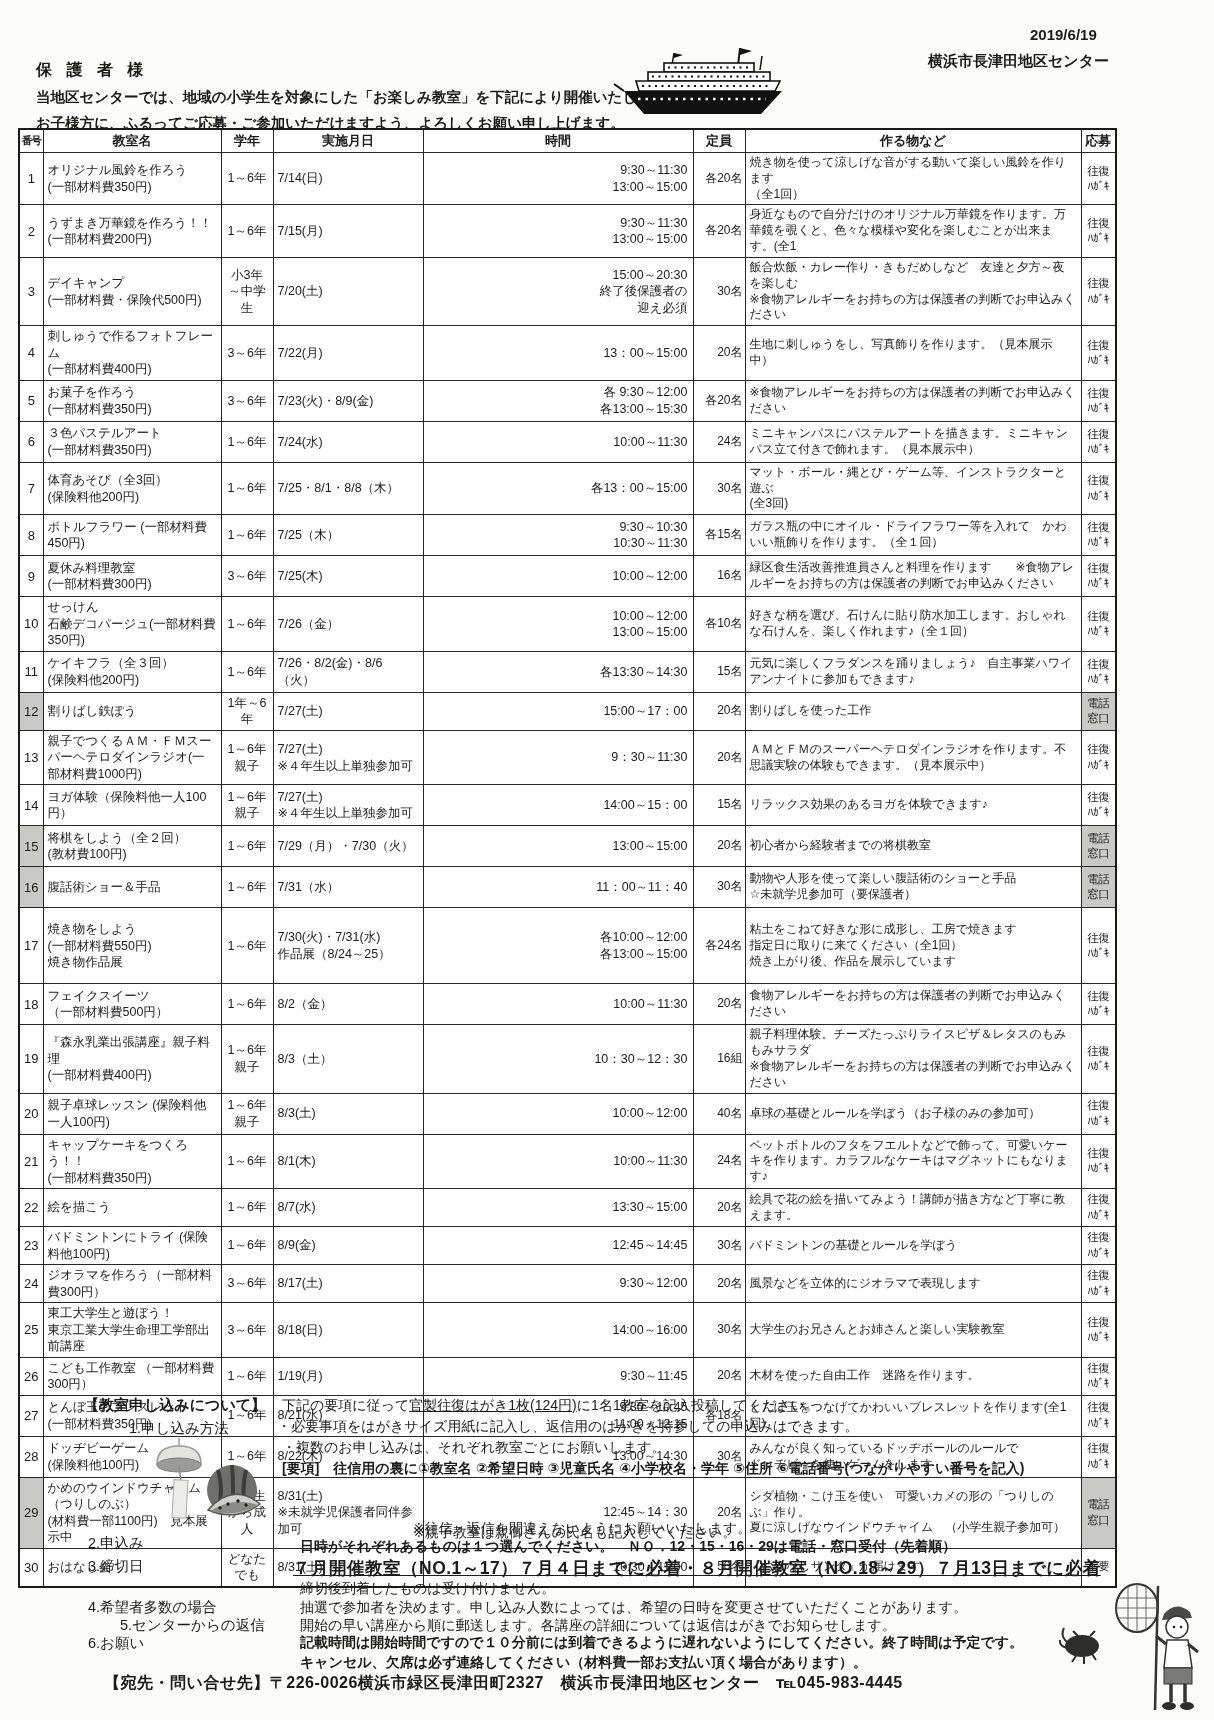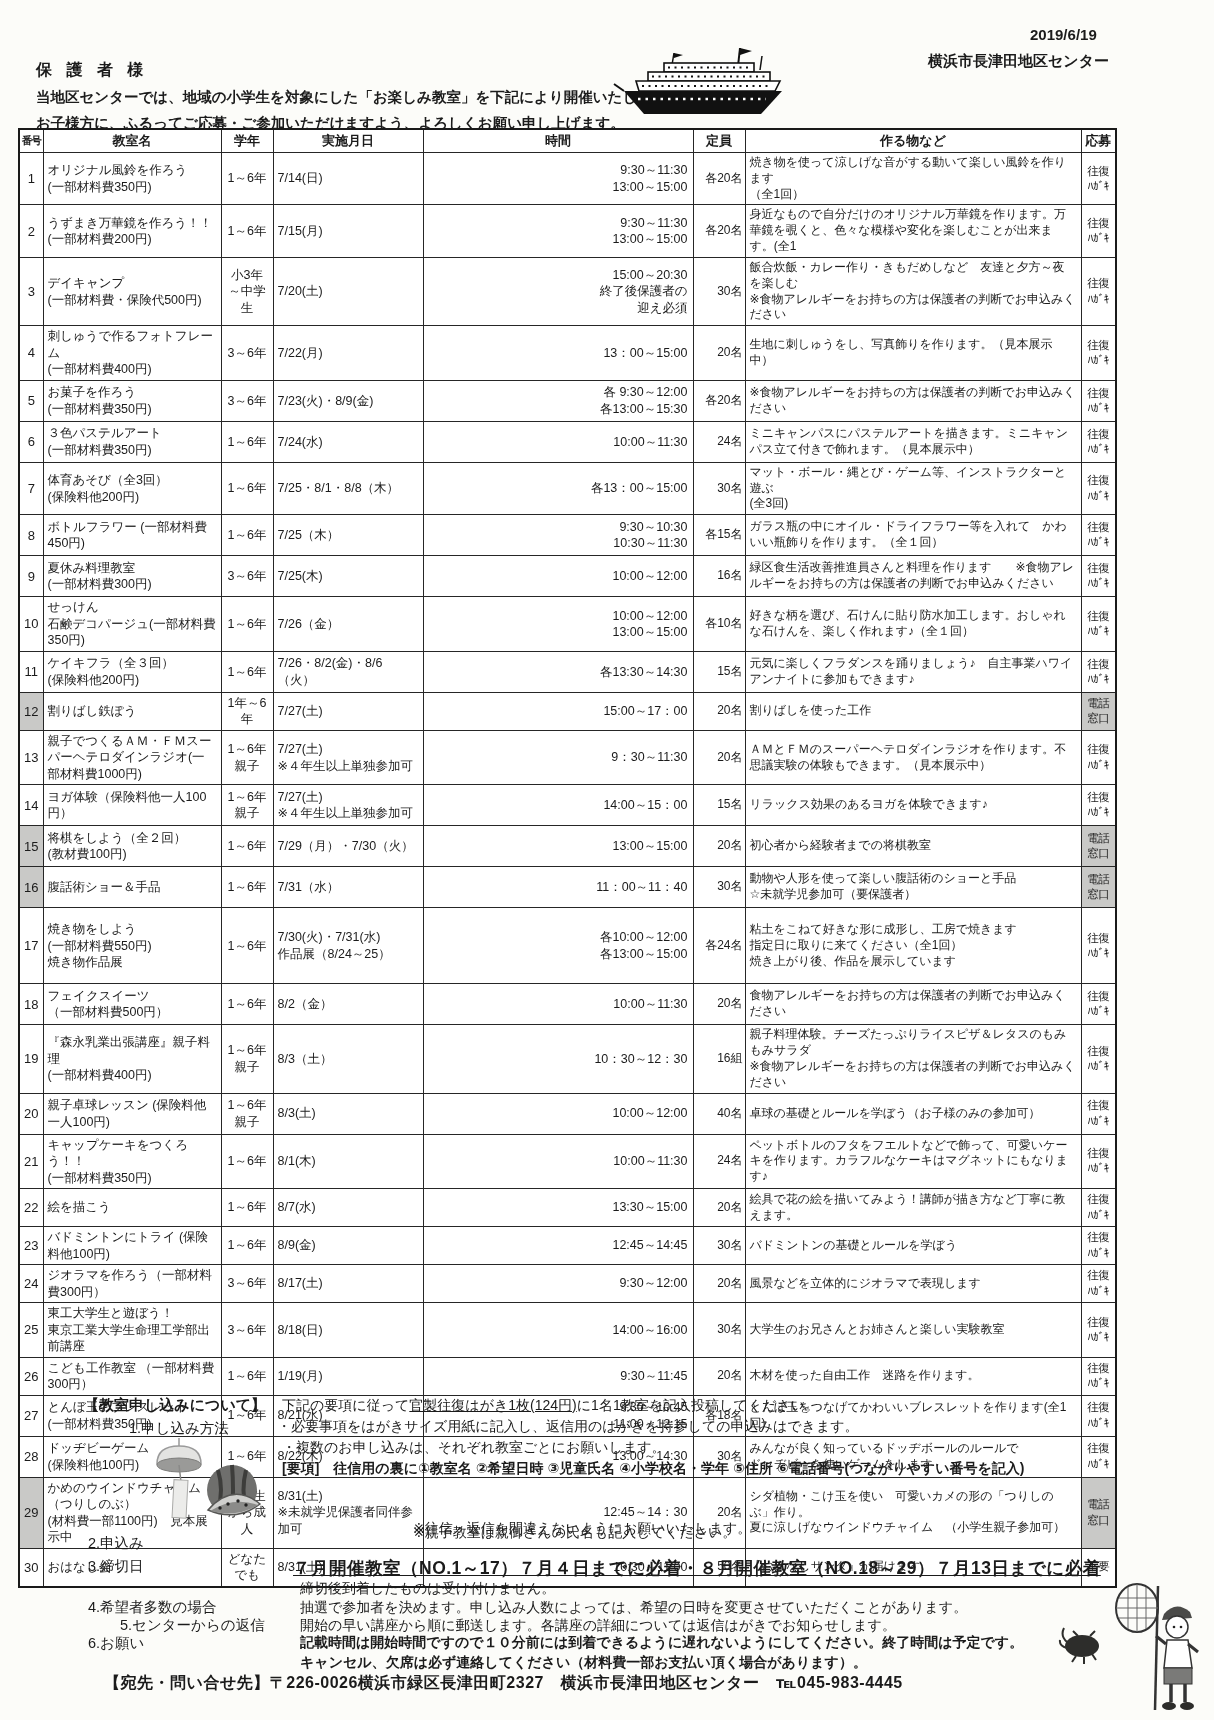--- a/index.html
+++ b/index.html
@@ -483,20 +483,21 @@
   <div class="abs f-label" style="left:88px;top:1598px;">4.希望者多数の場合</div>
   <div class="abs f-label" style="left:88px;top:1616px;margin-left:32px;">5.センターからの返信</div>
   <div class="abs f-label" style="left:88px;top:1634px;">6.お願い</div>
 
   <div class="abs f-line" style="left:282px;top:1397px;"><span>下記の要項に従って</span><span class="ul">官製往復はがき1枚(124円)</span><span>に1名1教室を記入投稿してください。</span></div>
   <div class="abs f-line" style="left:277px;top:1418px;">・必要事項をはがきサイズ用紙に記入し、返信用のはがきを持参しての申込みはできます。</div>
   <div class="abs f-line" style="left:282px;top:1439px;">・複数のお申し込みは、それぞれ教室ごとにお願いします。</div>
   <div class="abs f-line" style="left:282px;top:1460px;font-weight:bold;">[要項]　往信用の裏に①教室名 ②希望日時 ③児童氏名 ④小学校名・学年 ⑤住所 ⑥電話番号(つながりやすい番号を記入)</div>
   <div class="abs f-line" style="left:413px;top:1480px;margin-top:44px;">※親子教室は親御さんの氏名も記入してください。</div>
   <div class="abs f-line" style="left:413px;top:1520px;">※往信・返信を間違えないようにお願いいたします。</div>
+  <div class="abs f-line f-bold" style="left:300px;top:1538px;">日時がそれぞれあるものは１つ選んでください。　ＮＯ．12・15・16・29は電話・窓口受付（先着順）</div>
   <div class="abs f-line f-deadline" style="left:293px;top:1556px;">７月開催教室（NO.1～17）７月４日までに必着・８月開催教室（NO.18～29）７月13日までに必着</div>
   <div class="abs f-line" style="left:300px;top:1580px;">締切後到着したものは受け付けません。</div>
   <div class="abs f-line" style="left:300px;top:1599px;">抽選で参加者を決めます。申し込み人数によっては、希望の日時を変更させていただくことがあります。</div>
   <div class="abs f-line" style="left:300px;top:1617px;">開始の早い講座から順に郵送します。各講座の詳細については返信はがきでお知らせします。</div>
   <div class="abs f-line f-bold" style="left:300px;top:1634px;">記載時間は開始時間ですので１０分前には到着できるように遅れないようにしてください。終了時間は予定です。</div>
   <div class="abs f-line f-bold" style="left:300px;top:1654px;">キャンセル、欠席は必ず連絡してください（材料費一部お支払い頂く場合があります）。</div>
   <div class="abs f-line f-contact" style="left:104px;top:1673px;">【宛先・問い合せ先】〒226-0026横浜市緑区長津田町2327　横浜市長津田地区センター　℡045-983-4445</div>
 
   <svg class="abs" style="left:148px;top:1438px;" width="120" height="92" viewBox="0 0 120 92">
     <g>

